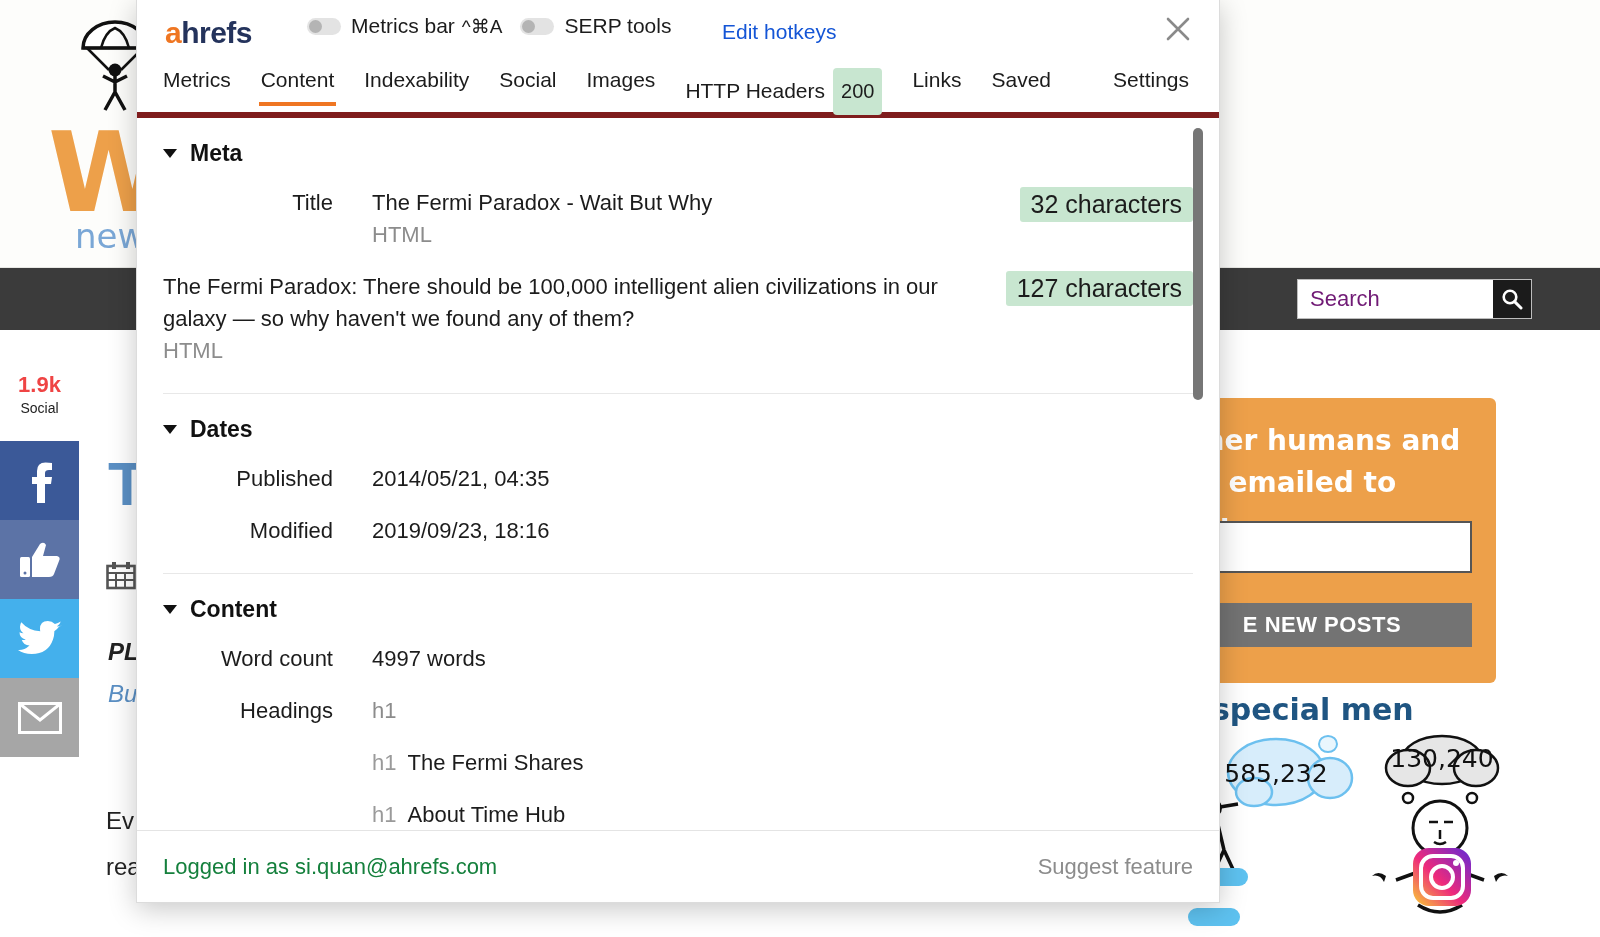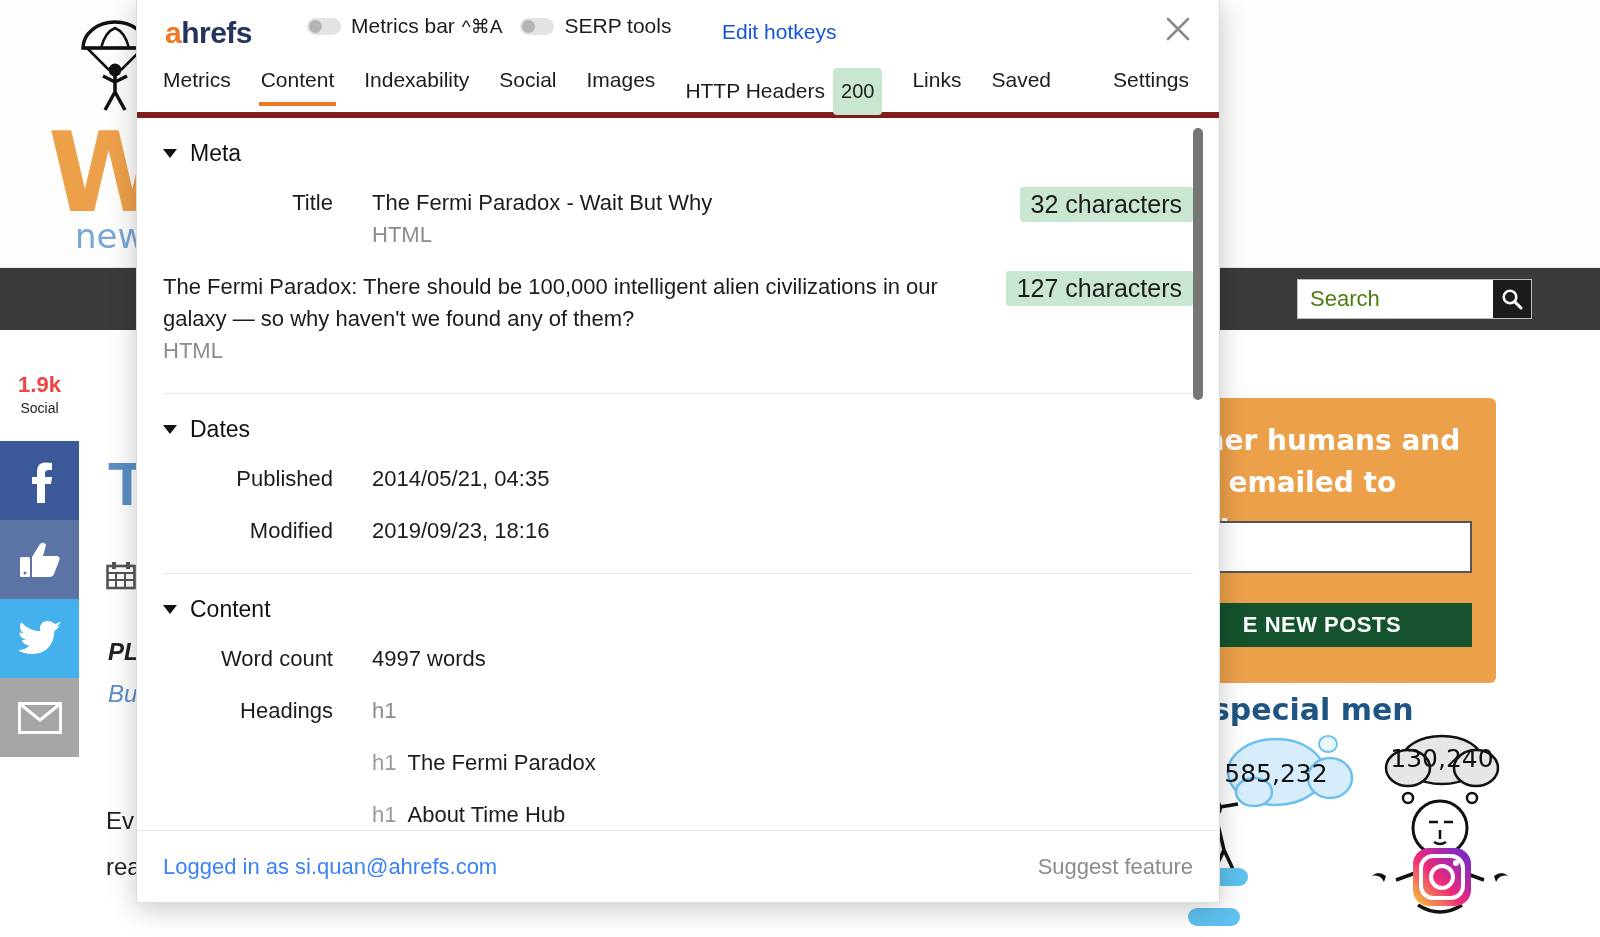--- a/index.html
+++ b/index.html
@@ -34,21 +34,21 @@
   .wbw-navbar {
     position:absolute; left:0; top:268px; width:1600px; height:62px;
     background:#3b3b3b;
   }
   .wbw-search-wrap {
     position:absolute; right:68px; top:279px;
     width:235px; height:40px; background:#fff;
     border:1px solid #bdbdbd; display:flex; align-items:center;
   }
   .wbw-search-text {
-    flex:1; padding-left:12px; font-size:22px; color:#4d7c0f;
+    flex:1; padding-left:12px; font-size:22px; color:#701a75;
     font-family:"Liberation Sans", sans-serif;
   }
   .wbw-search-btn {
     width:38px; height:38px; background:#1b1b1b; display:flex;
     align-items:center; justify-content:center; cursor:pointer;
   }
 
   .share-count {
     position:absolute; left:0; top:372px; width:79px; text-align:center;
   }
@@ -90,21 +90,21 @@
   .signup-line {
     font-size:28px; color:#fff; font-family:"DejaVu Sans", sans-serif;
     line-height:42px; font-weight:600;
   }
   .signup-input {
     position:absolute; left:24px; top:123px; width:300px; height:52px;
     background:#fff; border:2px solid #555;
   }
   .signup-btn {
     position:absolute; left:24px; top:205px; width:300px; height:44px;
-    background:#14532d; color:#fff; font-size:22px; font-weight:bold;
+    background:#737373; color:#fff; font-size:22px; font-weight:bold;
     display:flex; align-items:center; justify-content:center;
     letter-spacing:0.5px;
   }
   .special-men {
     position:absolute; left:1143px; top:692px;
     font-size:30px; font-weight:bold; color:#1f5582;
     font-family:"DejaVu Sans", sans-serif;
   }
   .figs { position:absolute; left:1180px; top:730px; }
 
@@ -172,21 +172,21 @@
   .scroll-track {
     position:absolute; right:15px; top:8px; width:12px; height:770px;
   }
   .scroll-thumb {
     position:absolute; right:16px; top:10px; width:10px; height:272px;
     background:#767676; border-radius:6px; cursor:pointer;
   }
 
   .section { padding-top:22px; }
   .sec-head {
-    display:flex; align-items:center; font-size:23px; font-weight:normal;
+    display:flex; align-items:center; font-size:23px; font-weight:bold;
     color:#111; margin-bottom:6px; cursor:pointer;
   }
   .caret {
     width:0; height:0; border-left:7px solid transparent;
     border-right:7px solid transparent; border-top:9px solid #111;
     margin-right:13px;
   }
   .row { display:flex; margin-top:20px;gap:17px; }
   .row-label {
     width:192px; flex:none; text-align:right; padding-right:22px;
@@ -202,21 +202,21 @@
   .divider { border-top:1px solid #e8e8e8; margin-top:26px; }
   .hd-tag { color:#9a9a9a; margin-right:11px; }
   .heading-row { font-size:22px; line-height:32px; margin-top:20px; }
   .heading-row.first { margin-top:0; }
 
   .p-foot {
     position:relative; height:72px; flex:none;
     border-top:1px solid #e4e4e4; display:flex; align-items:center;
     padding:0 26px; background:#fff;
   }
-  .foot-left { font-size:22px; color:#3b82f6; }
+  .foot-left { font-size:22px; color:#15803d; }
   .foot-right { margin-left:auto; font-size:22px; color:#8c8c8c; cursor:pointer; }
 </style>
 </head>
 <body>
 
 <div id="bg">
 
   <div class="wbw-header">
     <div class="wbw-logo">
       <svg class="parachute" width="80" height="105" viewBox="0 0 80 105">
@@ -434,21 +434,21 @@
       </div>
       <div class="row">
         <div class="row-label">Word count</div>
         <div class="row-value">4997 words</div>
       </div>
       <div class="row">
         <div class="row-label">Headings</div>
         <div class="row-value">
           <div class="row-sub heading-row first">h1</div>
           <div class="heading-row">
-            <span class="hd-tag">h1</span><span>The Fermi Paradox</span>
+            <span class="hd-tag">h1</span><span>The Fermi Shares</span>
           </div>
           <div class="heading-row">
             <span class="hd-tag">h1</span><span>About Time Hub</span>
           </div>
         </div>
       </div>
     </div>
 
   </div>
 

